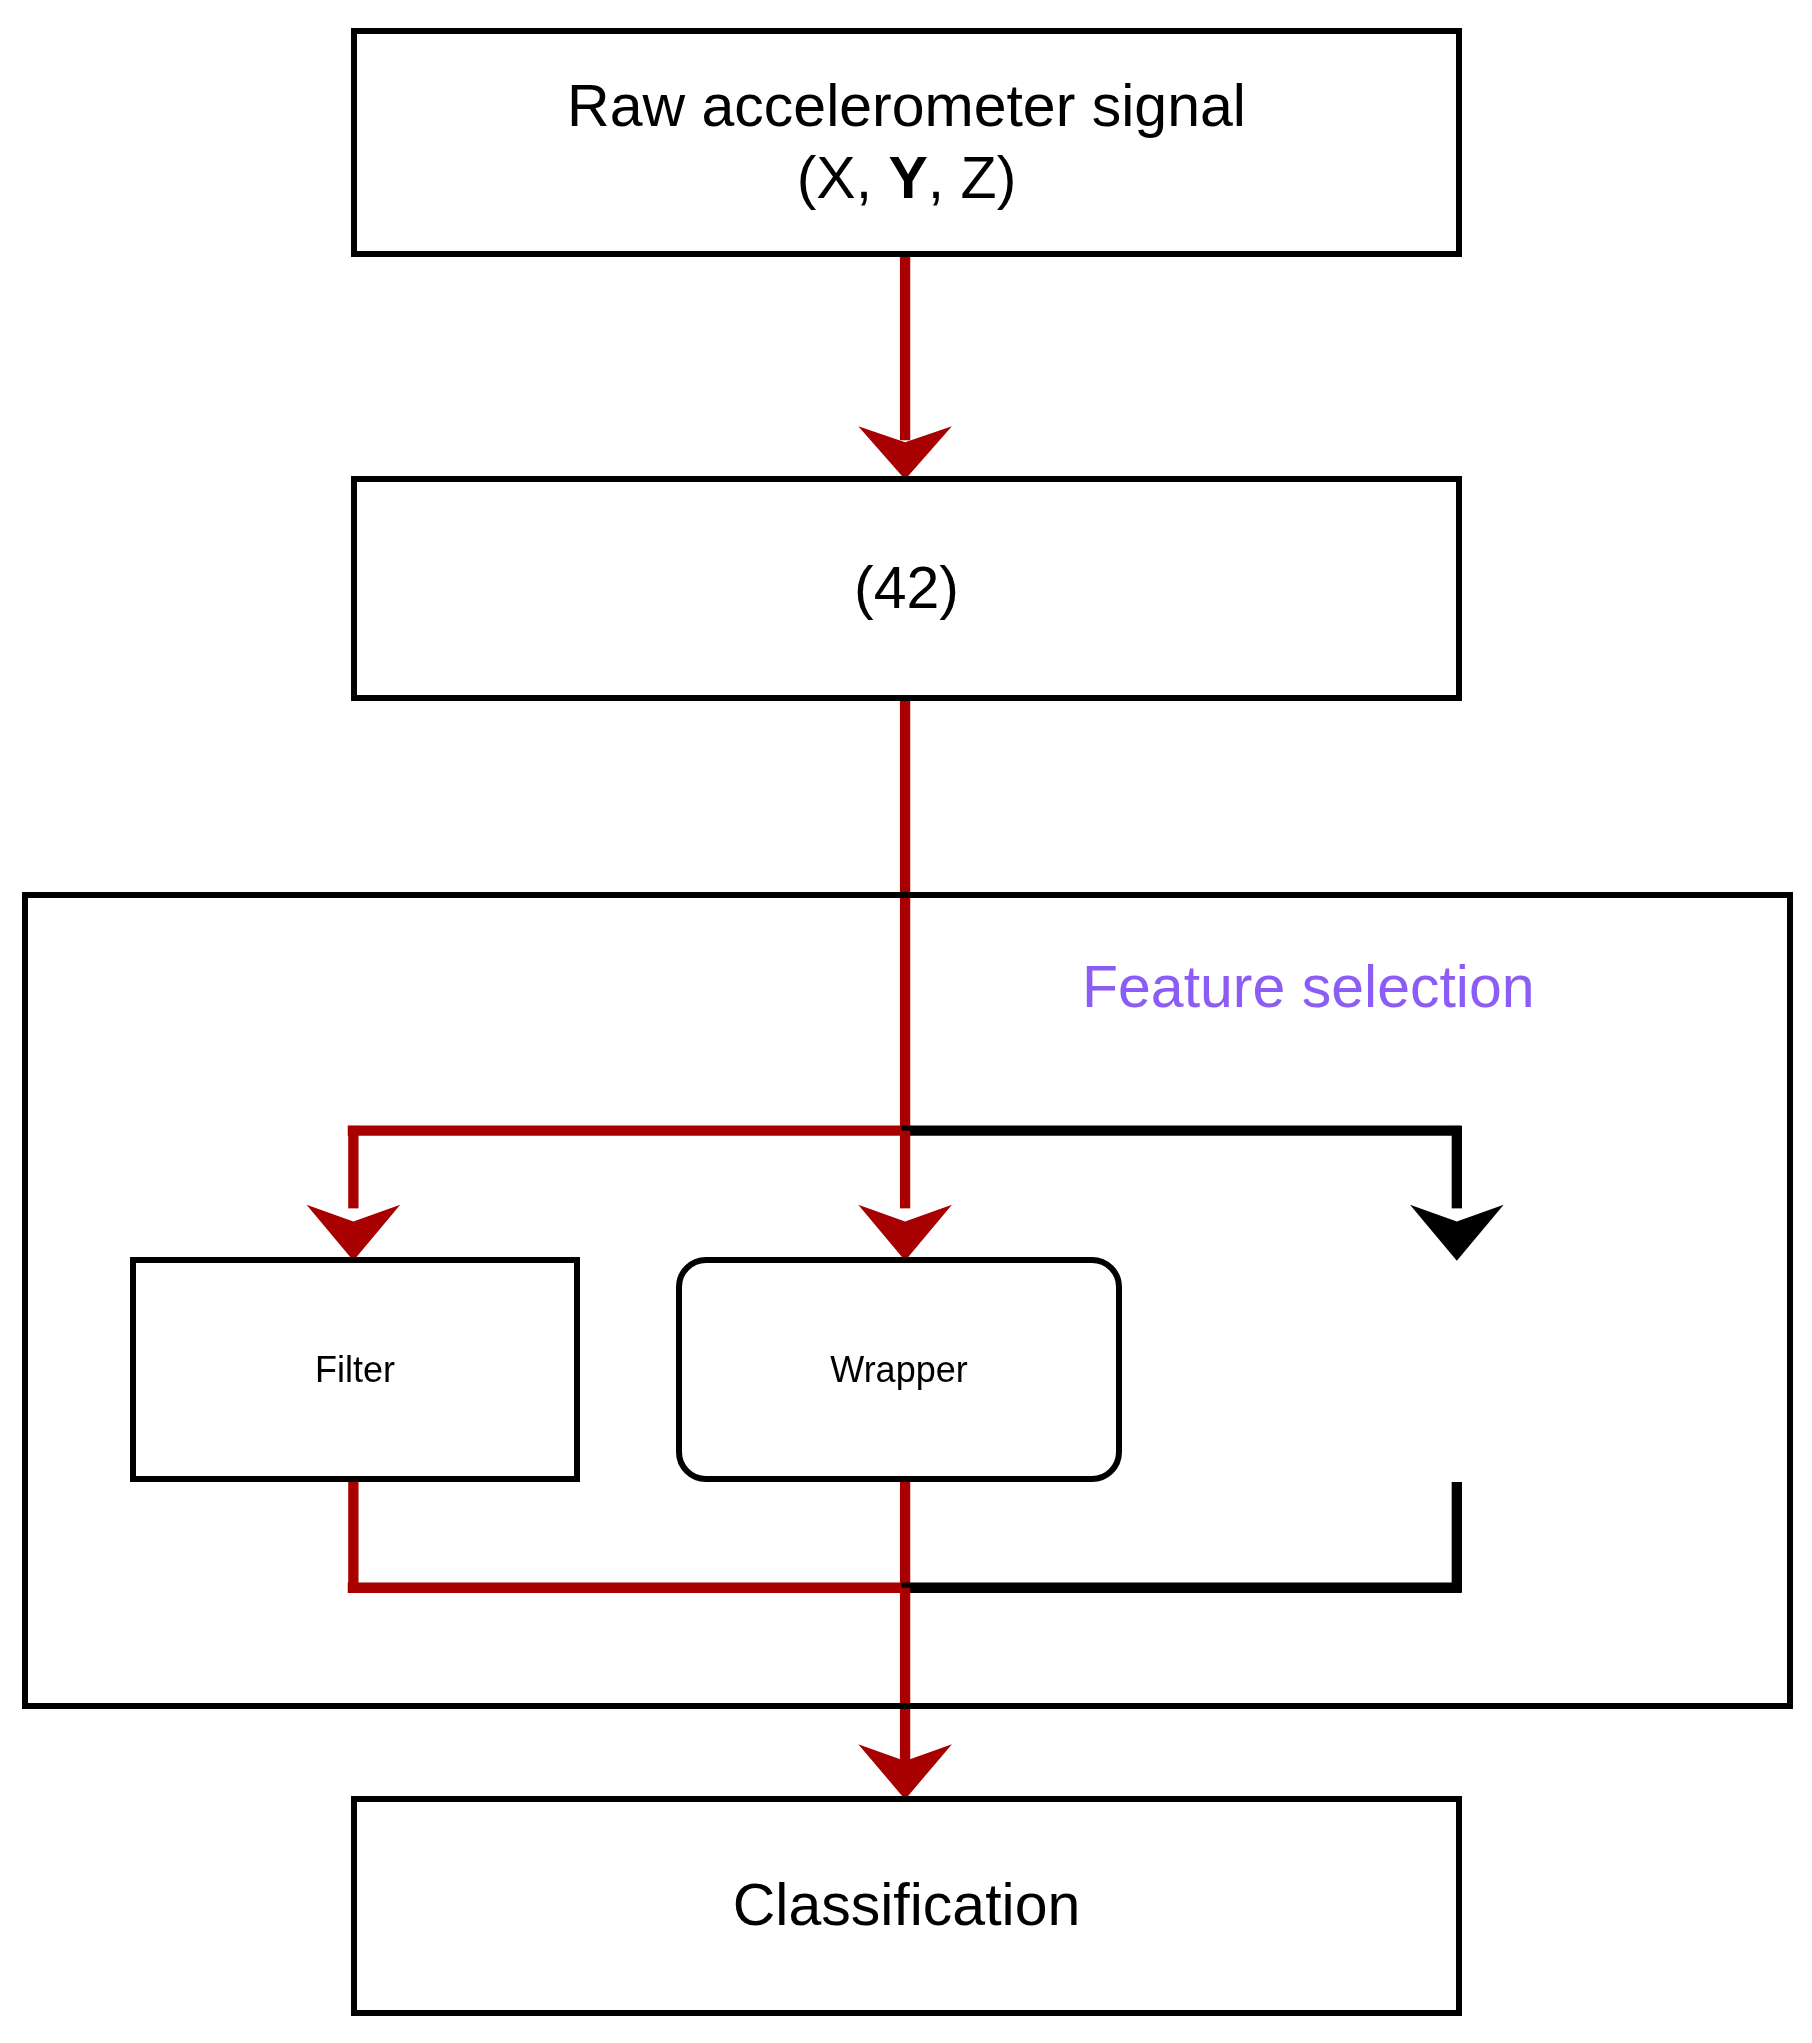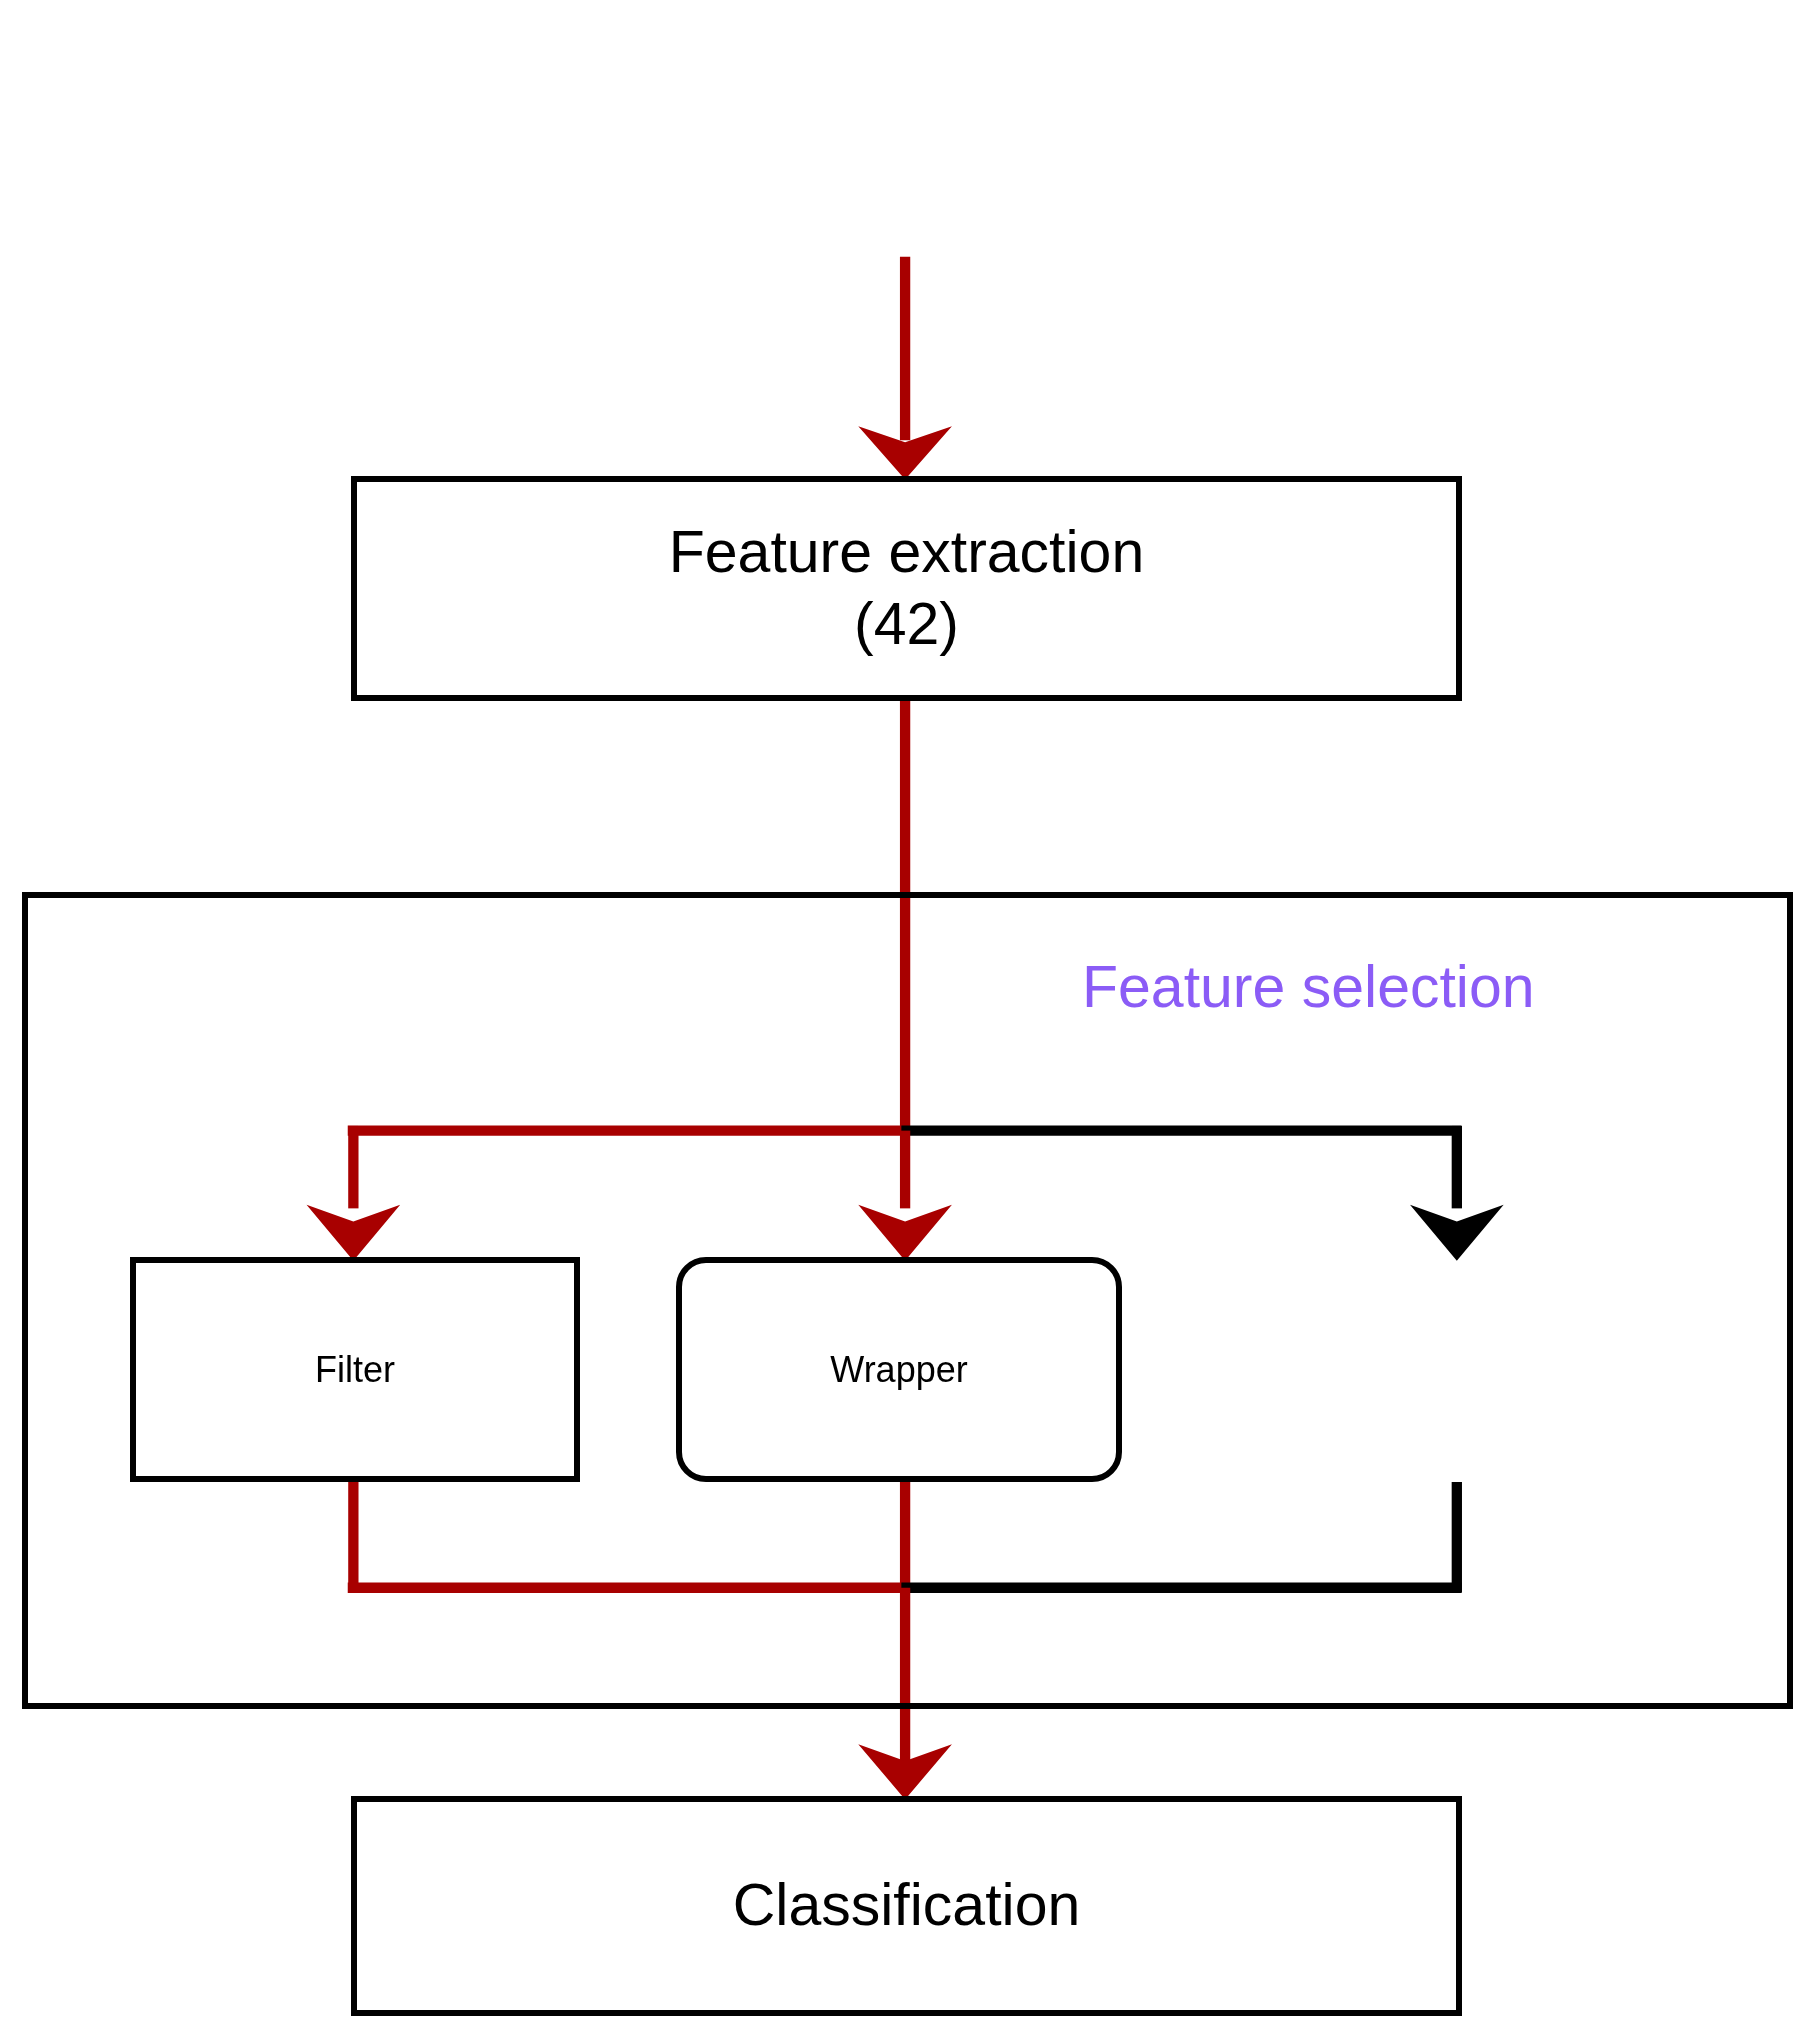--- a/index.html
+++ b/index.html
@@ -116,24 +116,29 @@
 
     <g>
       <line x1="966" y1="1695" x2="966" y2="1880" stroke="#a80000" stroke-width="11"></line>
       <polygon points="966,1921 916,1862 966,1880 1016,1862" fill="#a80000"></polygon>
     </g>
   </svg>
 
   <div class="group-box" id="group-feature-selection"></div>
   <div class="group-title big-label" id="feature-selection-title">Feature selection</div>
 
+  <div class="node-box big-label" id="box-raw-signal">
+    <div>
+      <span>Raw accelerometer signal</span>
+      <span class="node-line-2"><span>(X, </span><span class="bold-axis">Y</span><span>, Z)</span></span>
+    </div>
+  </div>
 
   <div class="node-box big-label" id="box-feature-extraction">
     <div>
-      <span>Feature extraction</span>
       <span class="node-line-2">(42)</span>
     </div>
   </div>
 
   <div class="node-box mid-label" id="box-filter">
     <span>Filter</span>
   </div>
 
   <div class="node-box mid-label" id="box-wrapper">
     <span>Wrapper</span>

